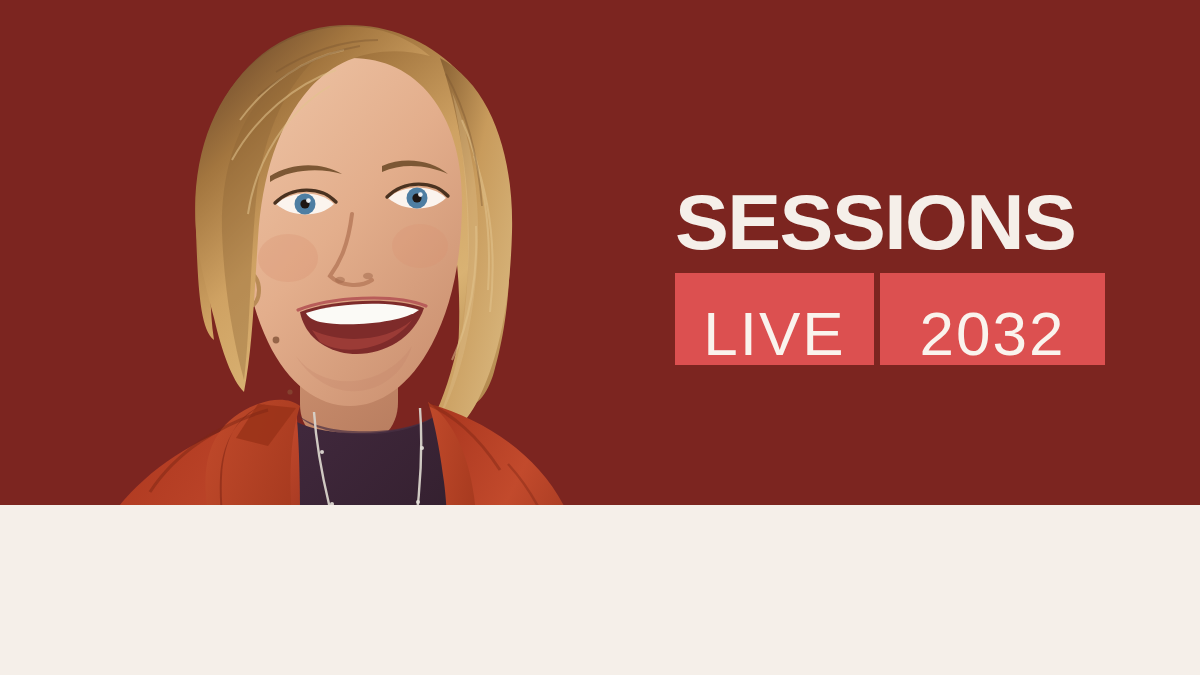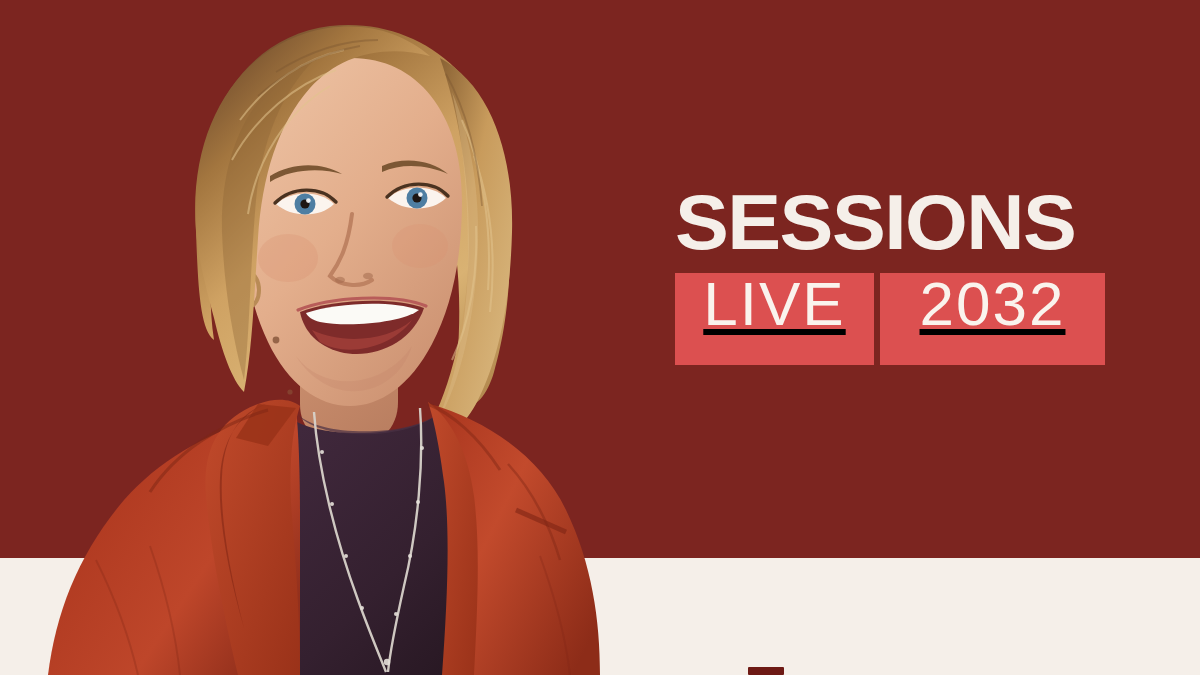--- a/index.html
+++ b/index.html
@@ -5,21 +5,21 @@
   * { margin:0; padding:0; box-sizing:border-box; }
   html,body { width:1200px; height:675px; overflow:hidden; }
   body {
     font-family:"Liberation Sans", sans-serif;
     background:#F5EFE9;
   }
 
   #stage {
     position:relative;
     width:1200px;
-    height:675px;
+    height:505px;
     overflow:hidden;
     background:#000000;
   }
 
   
   .bg-red {
     position:absolute;
     left:0; top:0;
     width:1200px;
     height:558px;
@@ -62,24 +62,23 @@
   }
   .badge-row {
     display:flex;
     gap:6px;
     margin-top:14px;
     width:430px;
   }
   .badge {
     background:#DC5050;
     display:flex;
-    align-items:flex-start;
+    align-items:flex-end;
     justify-content:center;
     height:92px;
-    text-decoration:underline;
   }
   .badge-live { width:199px; }
   .badge-year { width:225px; }
   .badge-text {
     color:#FAF3ED;
     font-size:62px;
     font-weight:300;
     letter-spacing:2px;
     line-height:1;
     white-space:nowrap;

